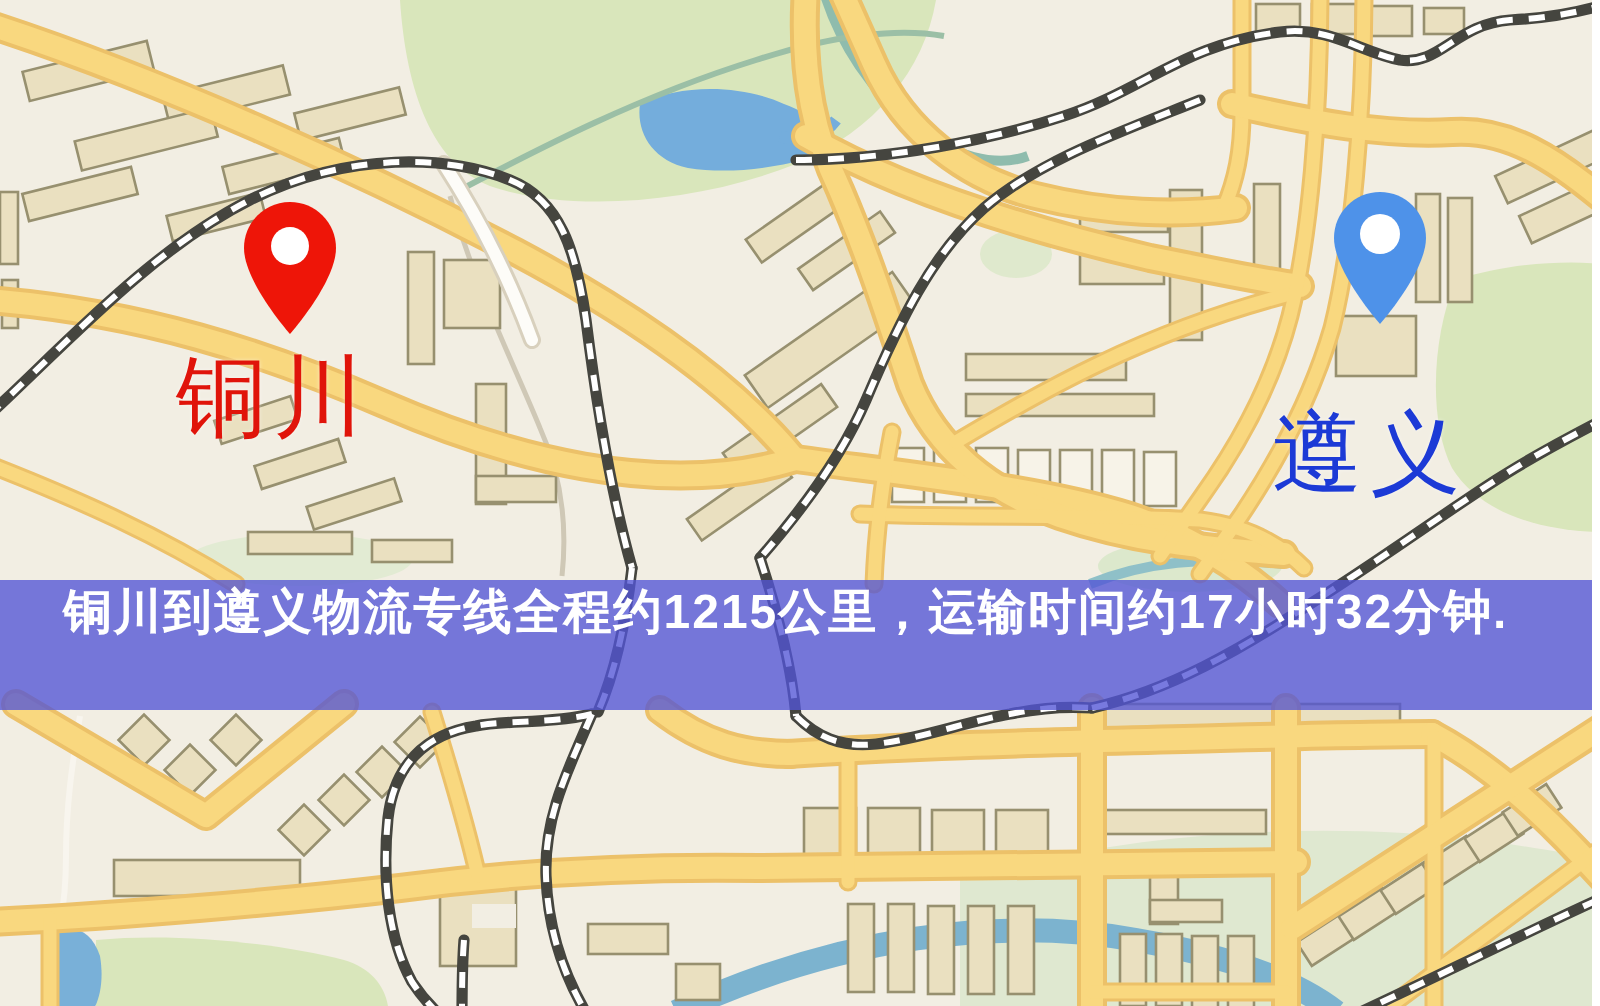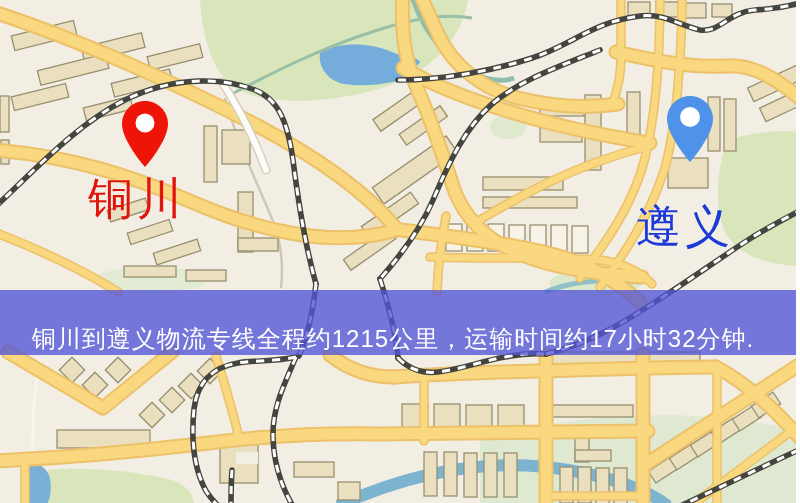--- a/index.html
+++ b/index.html
@@ -24,22 +24,22 @@
 
   .pin{position:absolute;width:46px;height:66px;}
   #origin-pin{left:122px;top:101px;}
   #dest-pin{left:667px;top:96px;}
   .pin-label{position:absolute;font-weight:500;letter-spacing:4px;line-height:1;
              text-shadow:0 0 2px rgba(255,255,255,.5);white-space:nowrap;}
   #origin-label{left:88px;top:176px;font-size:45px;color:#e0140a;}
   #dest-label{left:636px;top:178px;font-size:45px;color:#1c3ad6;margin-top:26px;}
 
   #banner{position:absolute;left:0;top:290px;width:800px;height:65px;
-          background:rgba(82,84,214,0.78);display:flex;align-items:flex-end;
-          justify-content:center;}
+          background:rgba(82,84,214,0.78);display:flex;align-items:flex-start;
+          justify-content:center;font-weight:bold;}
   #banner span{color:#ffffff;font-size:24px;letter-spacing:1px;padding-right:14px;
                white-space:nowrap;}
 </style>
 </head>
 <body>
 
 <div id="stage">
 
   <svg id="map-svg" viewBox="0 0 800 503" xmlns="http://www.w3.org/2000/svg">
     <defs>

